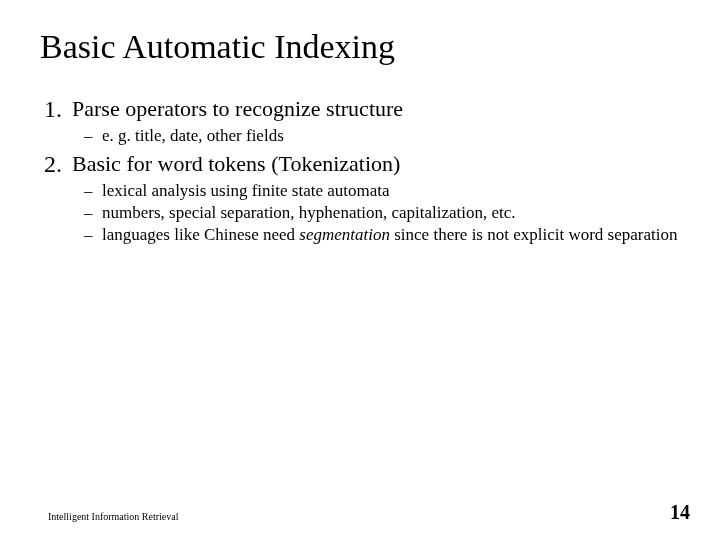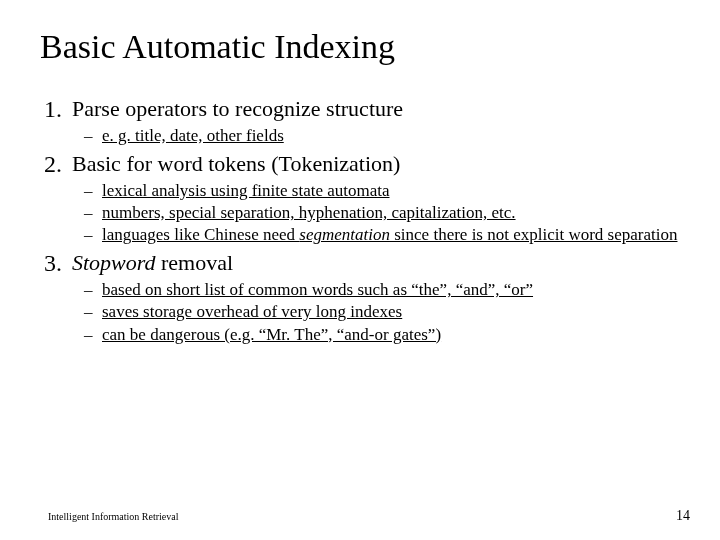--- a/index.html
+++ b/index.html
@@ -40,57 +40,52 @@
     list-style: none;
     padding-left: 40px;
     margin-top: 2px;
     margin-bottom: 4px;
   }
   ul.sub > li {
     font-size: 17px;
     line-height: 1.3;
     position: relative;
     padding-left: 18px;
-    text-decoration: underline;
   }
   ul.sub > li::before {
     content: "–";
     position: absolute;
     left: 0;
     top: 0;
   }
   ul.sub .italic { font-style: italic; }
   .footer-left {
     position: absolute;
     left: 48px;
     bottom: 18px;
     font-size: 10px;
   }
   .footer-right {
     position: absolute;
     right: 30px;
     bottom: 16px;
-    font-size: 14px;
+    font-size: 20px;
+    font-weight: bold;
   }
 </style>
 </head>
 <body>
 
 <h1 class="title">Basic Automatic Indexing</h1>
 
 <ol class="main">
     <li><span class="num">1.</span><span class="item-text">Parse operators to recognize structure</span><ul class="sub">
         <li>e. g. title, date, other fields</li>
       </ul></li>
     <li><span class="num">2.</span><span class="item-text">Basic for word tokens (Tokenization)</span><ul class="sub">
         <li>lexical analysis using finite state automata</li>
         <li>numbers, special separation, hyphenation, capitalization, etc.</li>
         <li>languages like Chinese need <span class="italic">segmentation</span> since there is not explicit word separation</li>
       </ul></li>
-    <li><span class="num">3.</span><span class="item-text"><span class="italic">Stopword</span> removal</span><ul class="sub">
-        <li>based on short list of common words such as “the”, “and”, “or”</li>
-        <li>saves storage overhead of very long indexes</li>
-        <li>can be dangerous (e.g. “Mr. The”, “and-or gates”)</li>
-      </ul></li>
   </ol>
 
 <div class="footer-left">Intelligent Information Retrieval</div>
 <div class="footer-right">14</div>
 
 </body></html>

